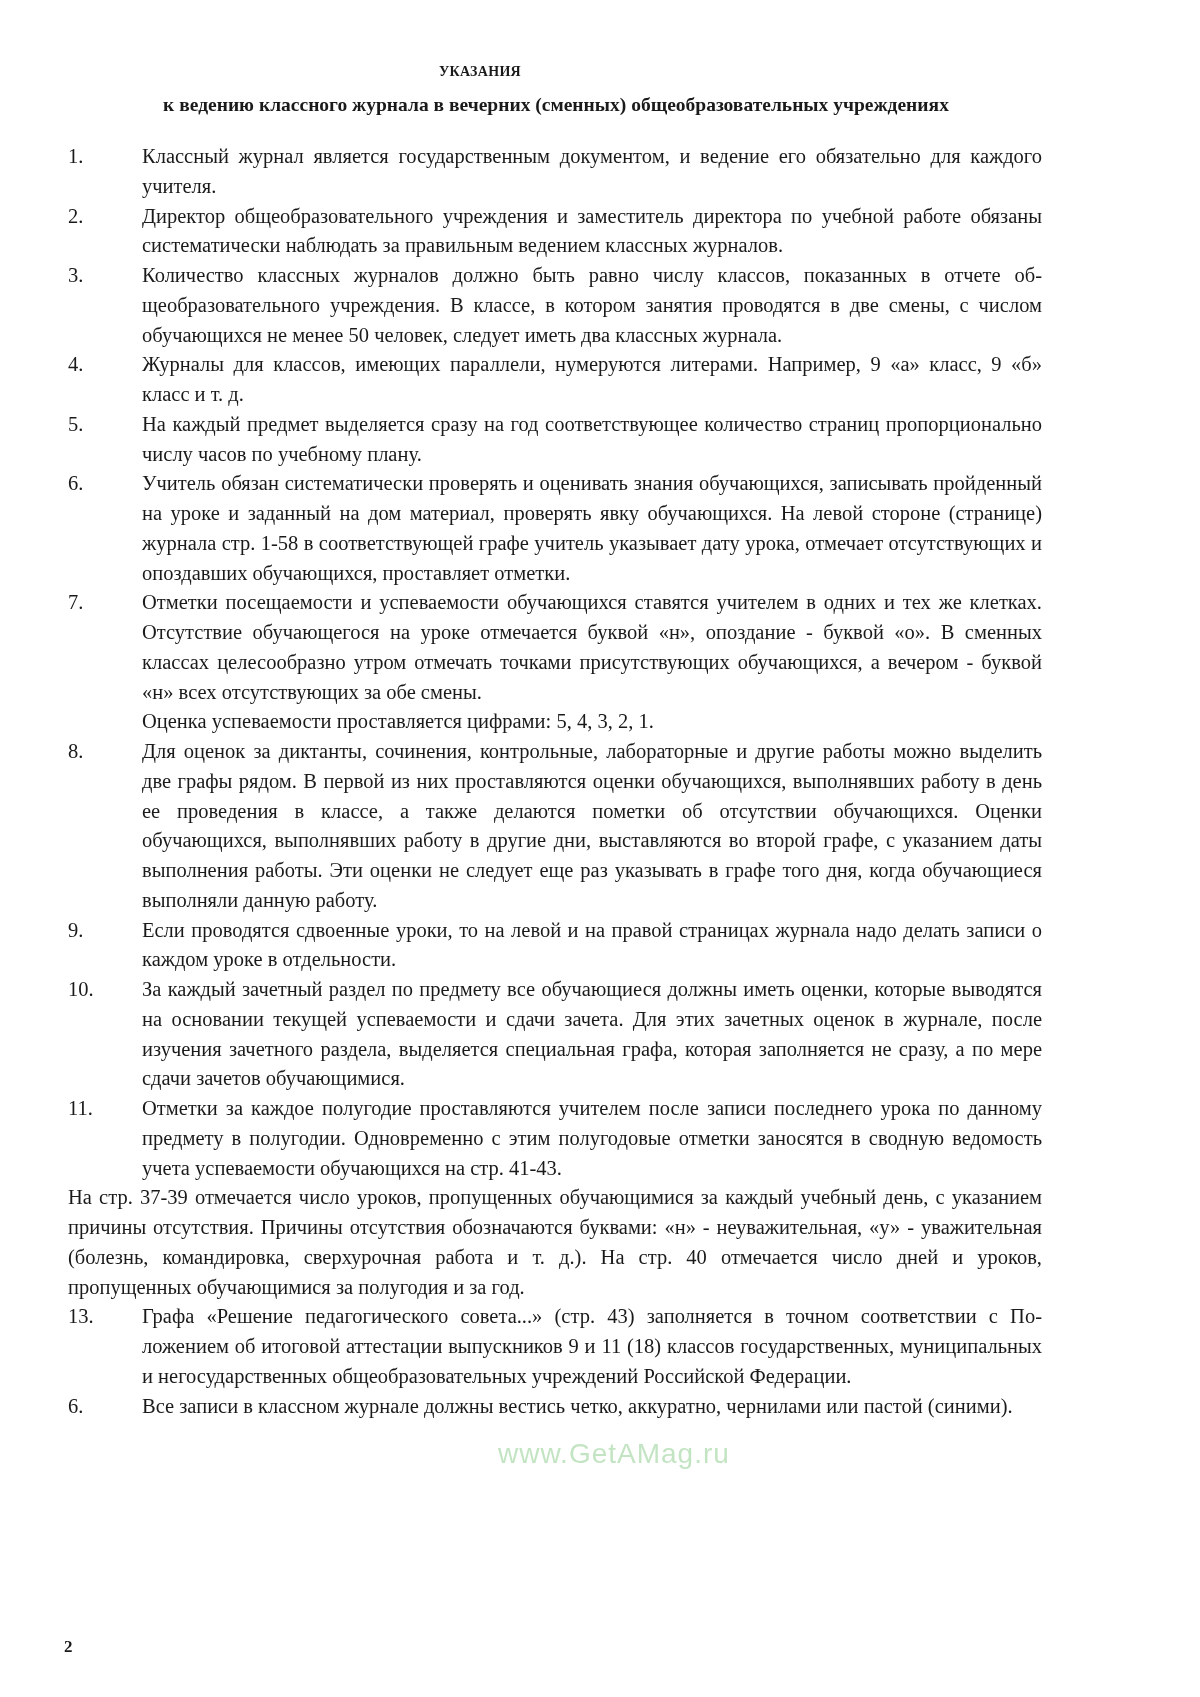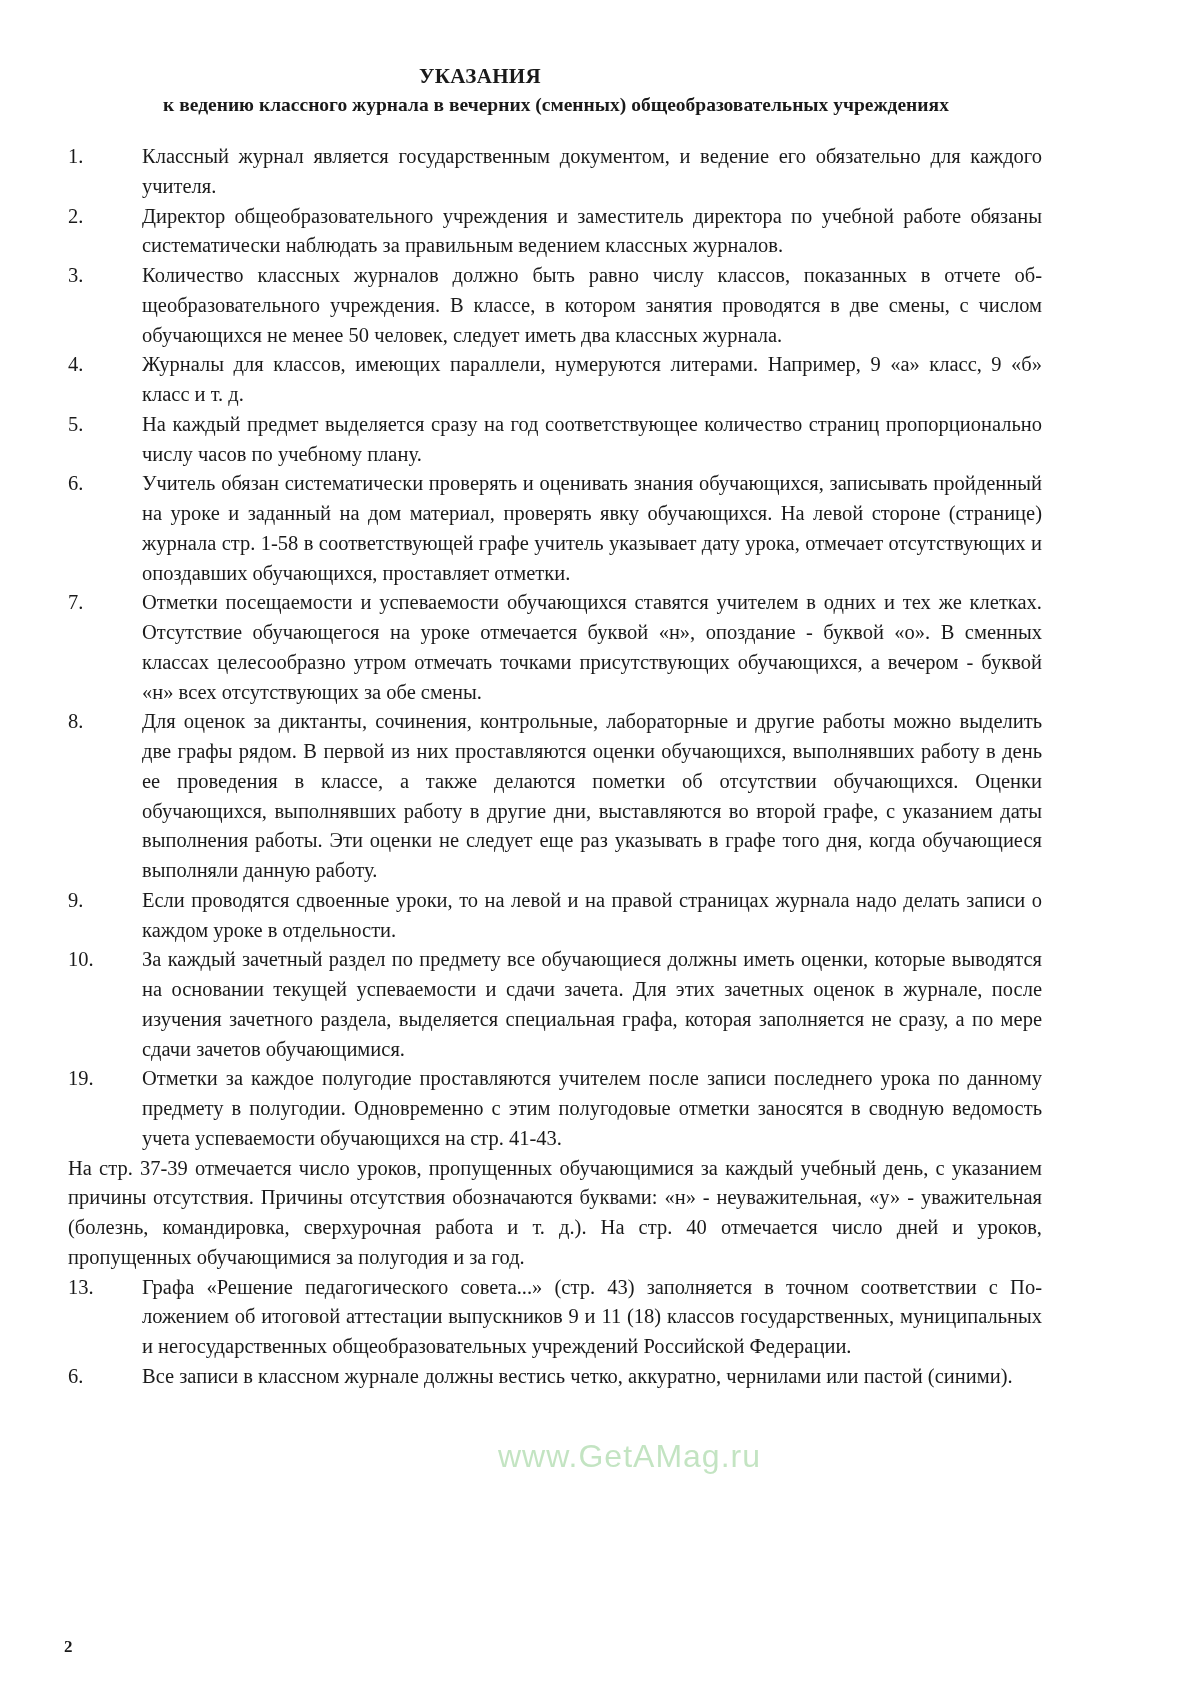--- a/index.html
+++ b/index.html
@@ -20,21 +20,21 @@
     left: 0; top: 0;
     width: 1200px; height: 1697px;
   }
   .title {
     position: absolute;
     top: 64px;
     left: 0;
     width: 960px;
     text-align: center;
     font-weight: bold;
-    font-size: 21px;
+    font-size: 14px;
     letter-spacing: 0.3px;
   }
   .subtitle {
     position: absolute;
     top: 94px;
     left: 0;
     width: 1112px;
     text-align: center;
     font-weight: bold;
     font-size: 19.5px;
@@ -77,21 +77,21 @@
     top: 1637px;
     left: 64px;
     font-weight: bold;
     font-size: 17px;
   }
   .watermark {
     position: absolute;
     top: 1438px;
     left: 498px;
     font-family: "Liberation Sans", "DejaVu Sans", sans-serif;
-    font-size: 32px;
+    font-size: 28px;
     color: #7cc47a;
     opacity: 0.45;
     letter-spacing: 1px;
     pointer-events: none;
   }
 </style>
 </head>
 <body>
 
 <div class="page">
@@ -132,20 +132,21 @@
       <li class="item">
         <span class="item-num">6.</span>
         <div class="item-body">
           <p>Учитель обязан систематически проверять и оценивать знания обучающихся, записывать пройденный на уроке и заданный на дом материал, проверять явку обучающихся. На левой стороне (странице) журнала стр. 1-58 в соответствующей графе учитель указывает дату уро­ка, отмечает отсутствующих и опоздавших обучающихся, проставляет отметки.</p>
         </div>
       </li>
       <li class="item">
         <span class="item-num">7.</span>
         <div class="item-body">
           <p>Отметки посещаемости и успеваемости обучающихся ставятся учителем в одних и тех же клетках. Отсутствие обучающегося на уроке отмечается буквой «н», опоздание - буквой «о». В сменных классах целесообразно утром отмечать точками присутствующих обучающихся, а вечером - буквой «н» всех отсутствующих за обе смены.</p>
+          <p>Оценка успеваемости проставляется цифрами: 5, 4, 3, 2, 1.</p>
         </div>
       </li>
       <li class="item">
         <span class="item-num">8.</span>
         <div class="item-body">
           <p>Для оценок за диктанты, сочинения, контрольные, лабораторные и другие работы можно вы­делить две графы рядом. В первой из них проставляются оценки обучающихся, выполнявших работу в день ее проведения в классе, а также делаются пометки об отсутствии обучающихся. Оценки обучающихся, выполнявших работу в другие дни, выставляются во второй графе, с указанием даты выполнения работы. Эти оценки не следует еще раз указывать в графе того дня, когда обучающиеся выполняли данную работу.</p>
         </div>
       </li>
       <li class="item">
         <span class="item-num">9.</span>
@@ -153,21 +154,21 @@
           <p>Если проводятся сдвоенные уроки, то на левой и на правой страницах журнала надо делать записи о каждом уроке в отдельности.</p>
         </div>
       </li>
       <li class="item">
         <span class="item-num">10.</span>
         <div class="item-body">
           <p>За каждый зачетный раздел по предмету все обучающиеся должны иметь оценки, которые выводятся на основании текущей успеваемости и сдачи зачета. Для этих зачетных оценок в журнале, после изучения зачетного раздела, выделяется специальная графа, которая заполня­ется не сразу, а по мере сдачи зачетов обучающимися.</p>
         </div>
       </li>
       <li class="item">
-        <span class="item-num">19.</span>
+        <span class="item-num">11.</span>
         <div class="item-body">
           <p>Отметки за каждое полугодие проставляются учителем после записи последнего урока по данному предмету в полугодии. Одновременно с этим полугодовые отметки заносятся в свод­ную ведомость учета успеваемости обучающихся на стр. 41-43.</p>
         </div>
       </li>
       <li class="item">
         <div class="item-body">
           <p>На стр. 37-39 отмечается число уроков, пропущенных обучающимися за каждый учебный день, с указанием причины отсутствия. Причины отсутствия обозначаются буквами: «н» - не­уважительная, «у» - уважительная (болезнь, командировка, сверхурочная работа и т. д.). На стр. 40 отмечается число дней и уроков, пропущенных обучающимися за полугодия и за год.</p>
         </div>
       </li>
       <li class="item">

